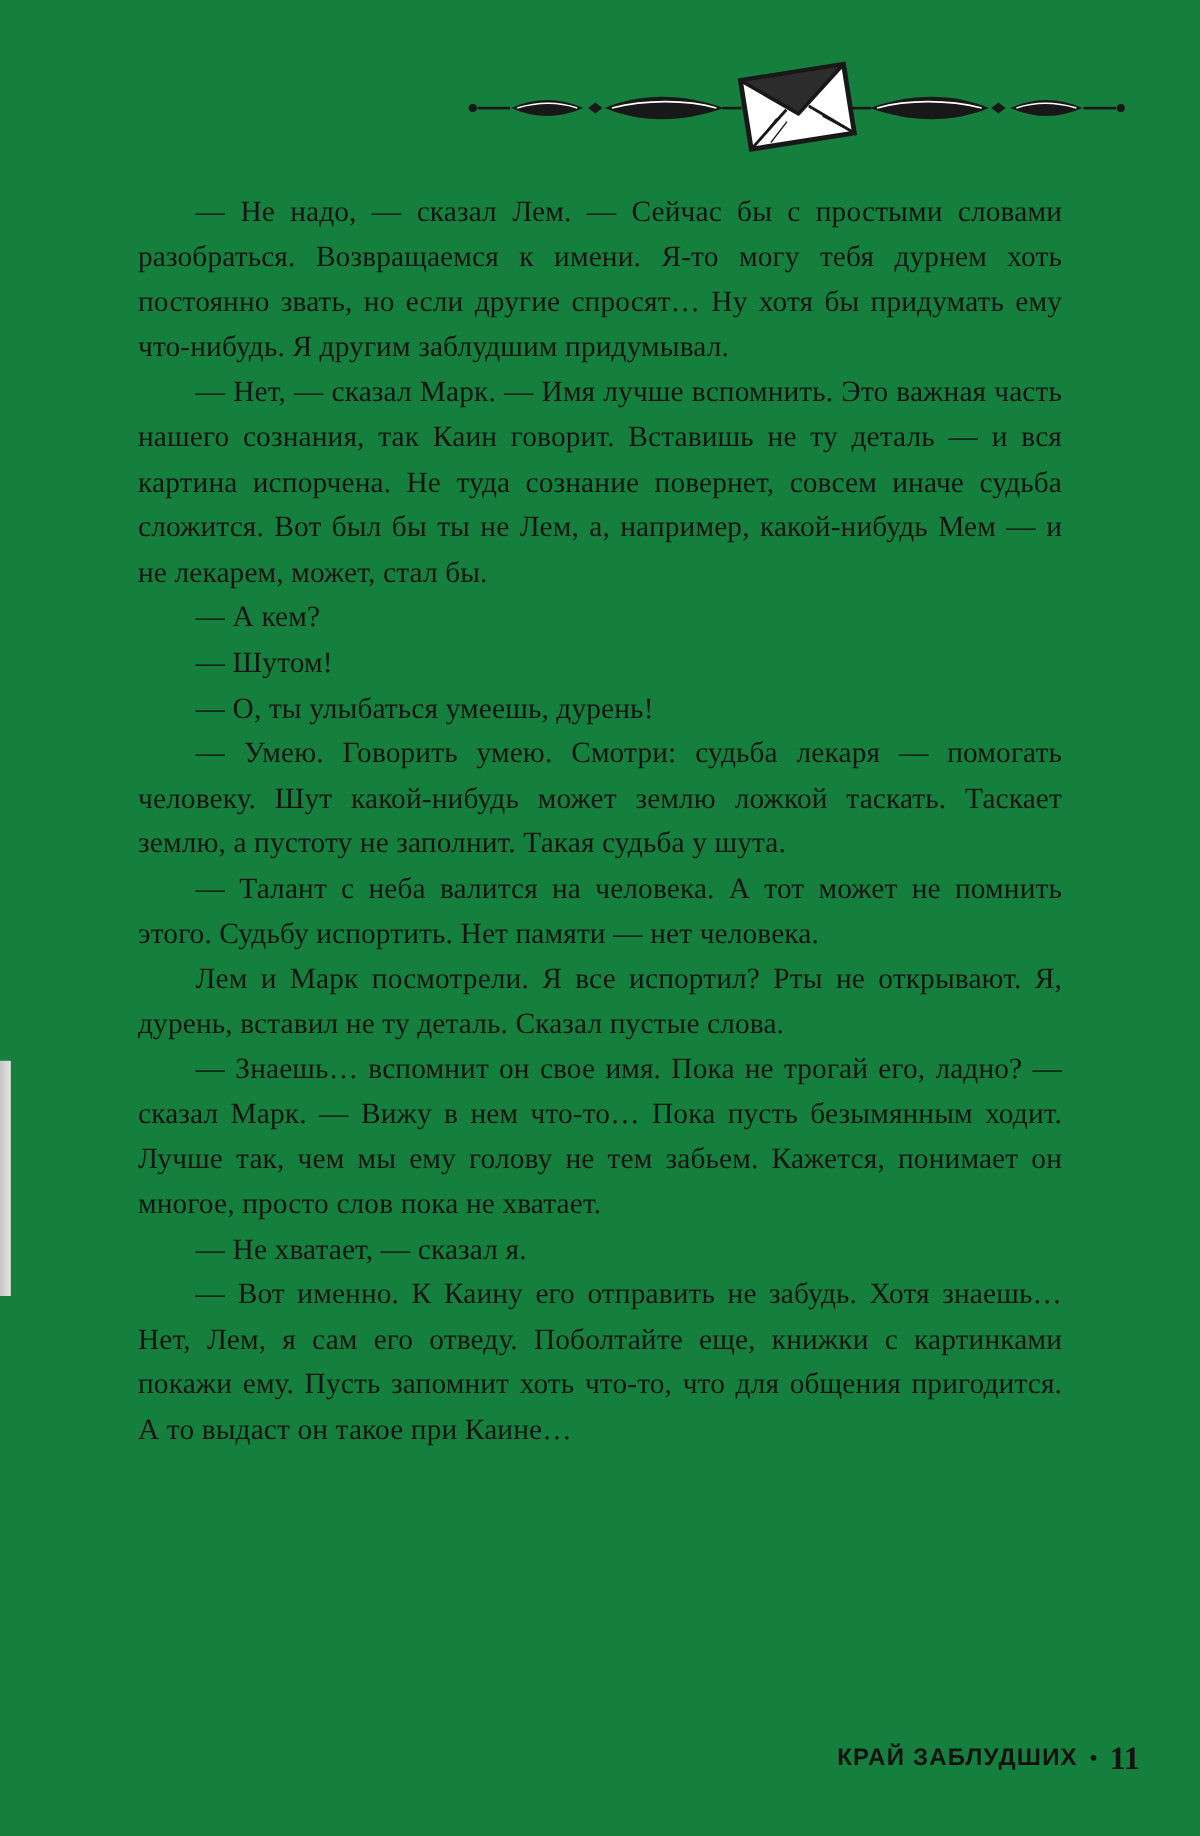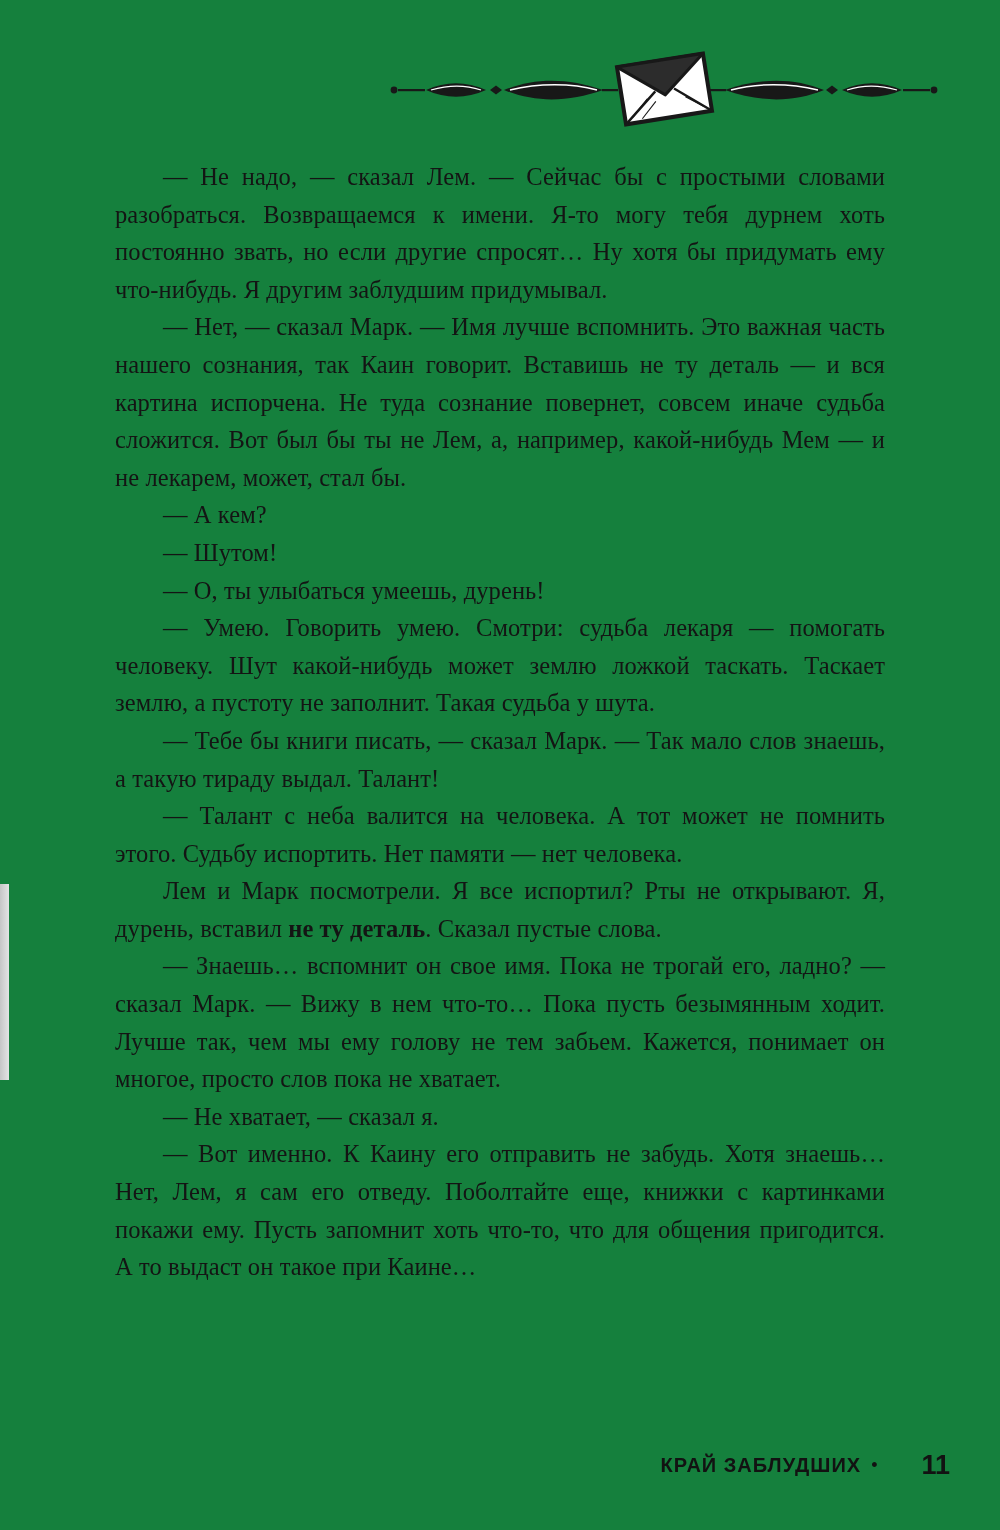--- a/index.html
+++ b/index.html
@@ -40,21 +40,21 @@
     left: 115px;
     width: 770px;
   }
   .body-text p {
     font-size: 24.5px;
     line-height: 37.6px;
     text-align: justify;
     text-indent: 48px;
     letter-spacing: 0.1px;
   }
-  .emph { font-weight: 700; margin-top: 20px; }
+  .emph { font-weight: 400; margin-top: 20px; }
   .footer {
     position: absolute;
     top: 1450px;
     right: 50px;
     display: flex;
     align-items: center;
     gap: 10px;
   }
   .running-title {
     font-family: "Liberation Sans", sans-serif;
@@ -62,25 +62,24 @@
     font-size: 20px;
     letter-spacing: 1px;
     color: #121212;
   }
   .separator {
     font-family: "Liberation Sans", sans-serif;
     font-size: 18px;
     color: #121212;
   }
   .page-number {
-    font-family: Liberation Sans, sans-serif;
+    font-family: Liberation Serif, serif;
     font-weight: 700;
     font-size: 27px;
     color: #121212;
-    margin-left: 34px;
   }
 </style>
 </head>
 <body>
 
 <div class="page">
 
   <div class="scan-artifact"></div>
 
   <div class="ornament">
@@ -116,21 +115,20 @@
     </svg>
   </div>
 
   <div class="body-text">
     <p>— Не надо, — сказал Лем. — Сейчас бы с простыми словами разобраться. Возвращаемся к имени. Я-то могу тебя дурнем хоть постоянно звать, но если другие спросят… Ну хотя бы придумать ему что-нибудь. Я другим заблудшим придумывал.</p>
     <p>— Нет, — сказал Марк. — Имя лучше вспомнить. Это важная часть нашего сознания, так Каин говорит. Вставишь не ту деталь — и вся картина испорчена. Не туда сознание повернет, совсем иначе судьба сложится. Вот был бы ты не Лем, а, например, какой-нибудь Мем — и не лекарем, может, стал бы.</p>
     <p>— А кем?</p>
     <p>— Шутом!</p>
     <p>— О, ты улыбаться умеешь, дурень!</p>
     <p>— Умею. Говорить умею. Смотри: судьба лекаря — помогать человеку. Шут какой-нибудь может землю ложкой таскать. Таскает землю, а пустоту не заполнит. Такая судьба у шута.</p>
-    <p>— Тебе бы книги писать, — сказал Марк. — Так мало слов знаешь, а такую тираду выдал. Талант!</p>
     <p>— Талант с неба валится на человека. А тот может не помнить этого. Судьбу испортить. Нет памяти — нет человека.</p>
     <p>
       <span>Лем и Марк посмотрели. Я все испортил? Рты не открывают. Я, дурень, вставил </span><span class="emph">не ту деталь</span><span>. Сказал пустые слова.</span>
     </p>
     <p>— Знаешь… вспомнит он свое имя. Пока не трогай его, ладно? — сказал Марк. — Вижу в нем что-то… Пока пусть безымянным ходит. Лучше так, чем мы ему голову не тем забьем. Кажется, понимает он многое, просто слов пока не хватает.</p>
     <p>— Не хватает, — сказал я.</p>
     <p>— Вот именно. К Каину его отправить не забудь. Хотя знаешь… Нет, Лем, я сам его отведу. Поболтайте еще, книжки с картинками покажи ему. Пусть запомнит хоть что-то, что для общения пригодится. А то выдаст он такое при Каине…</p>
   </div>
 
   <div class="footer">

